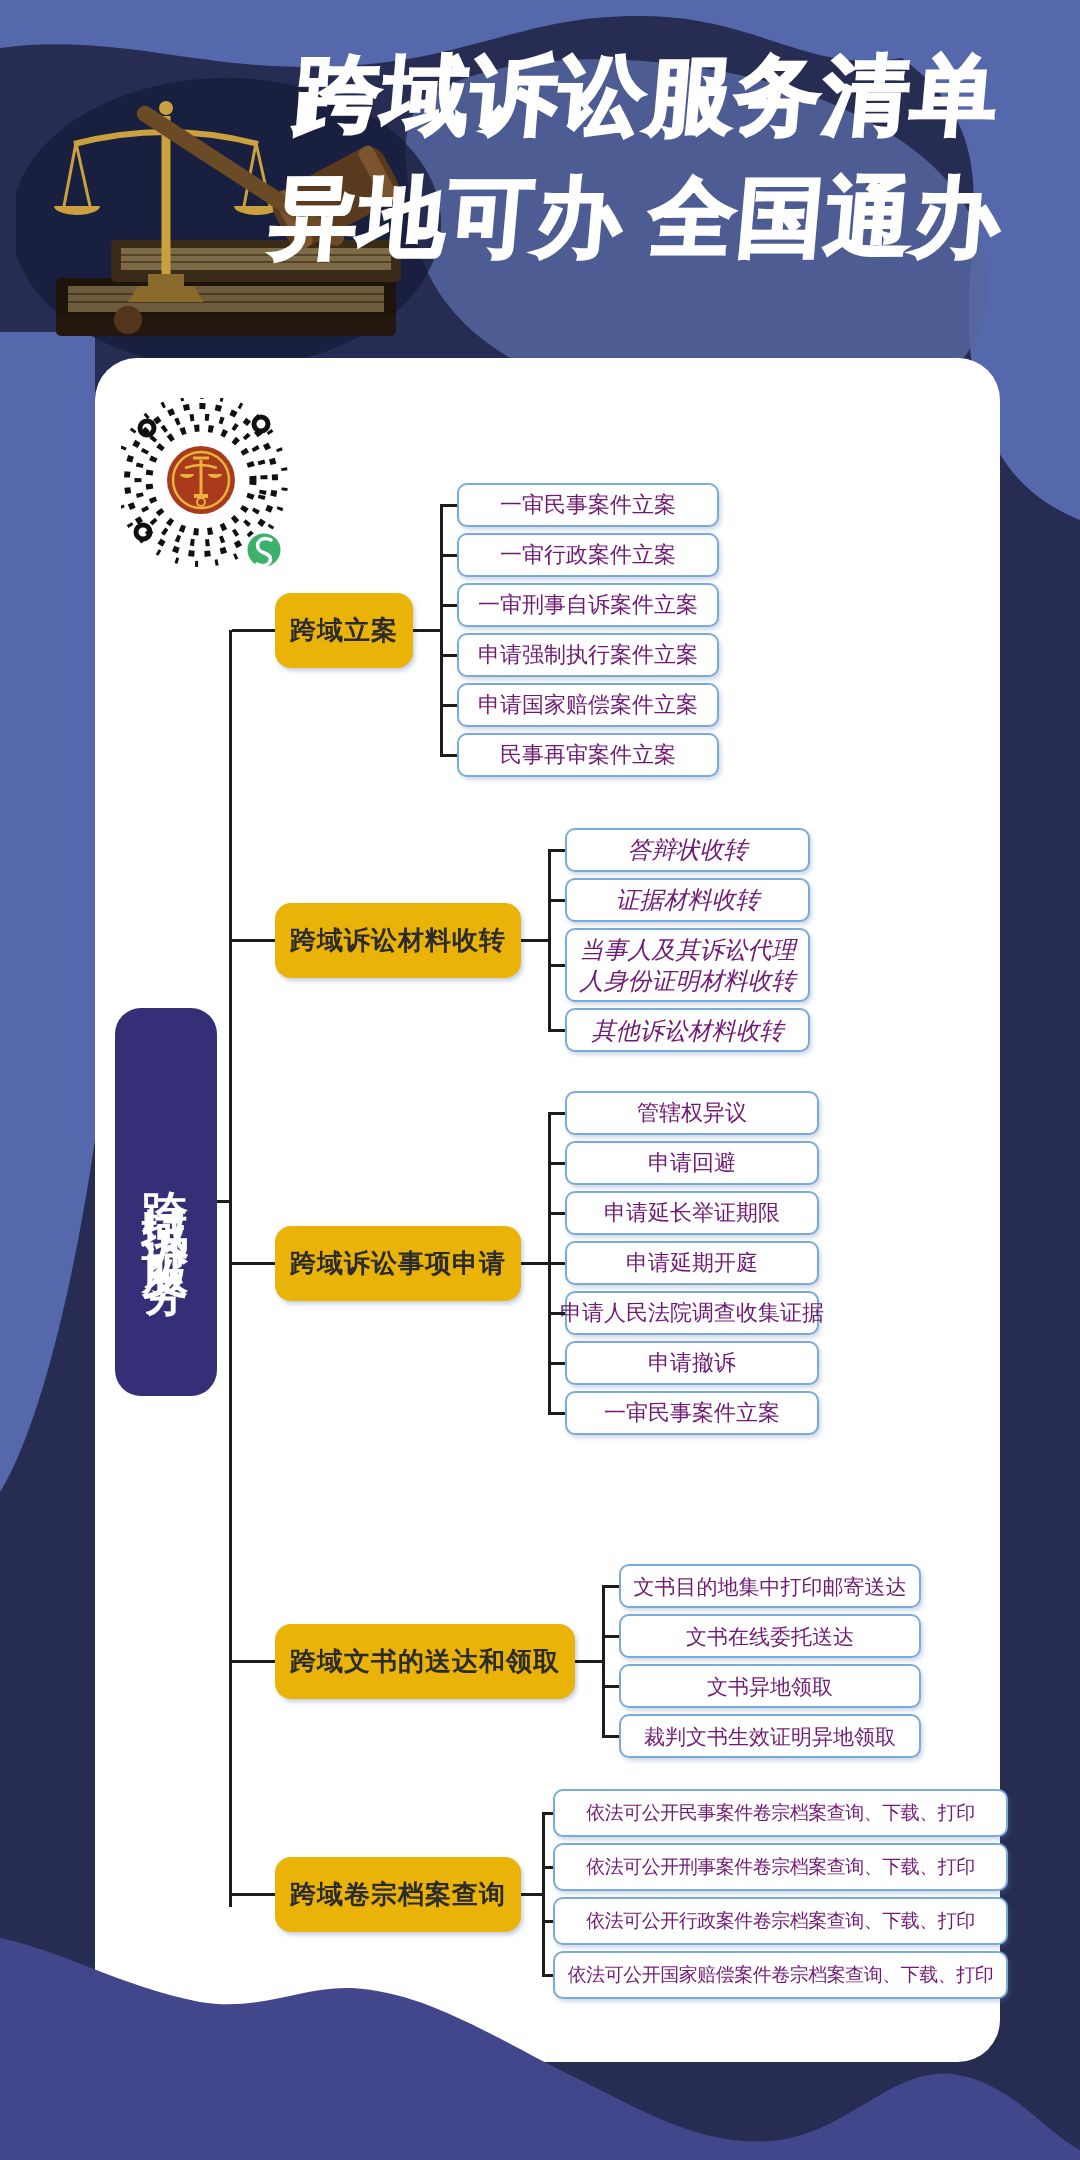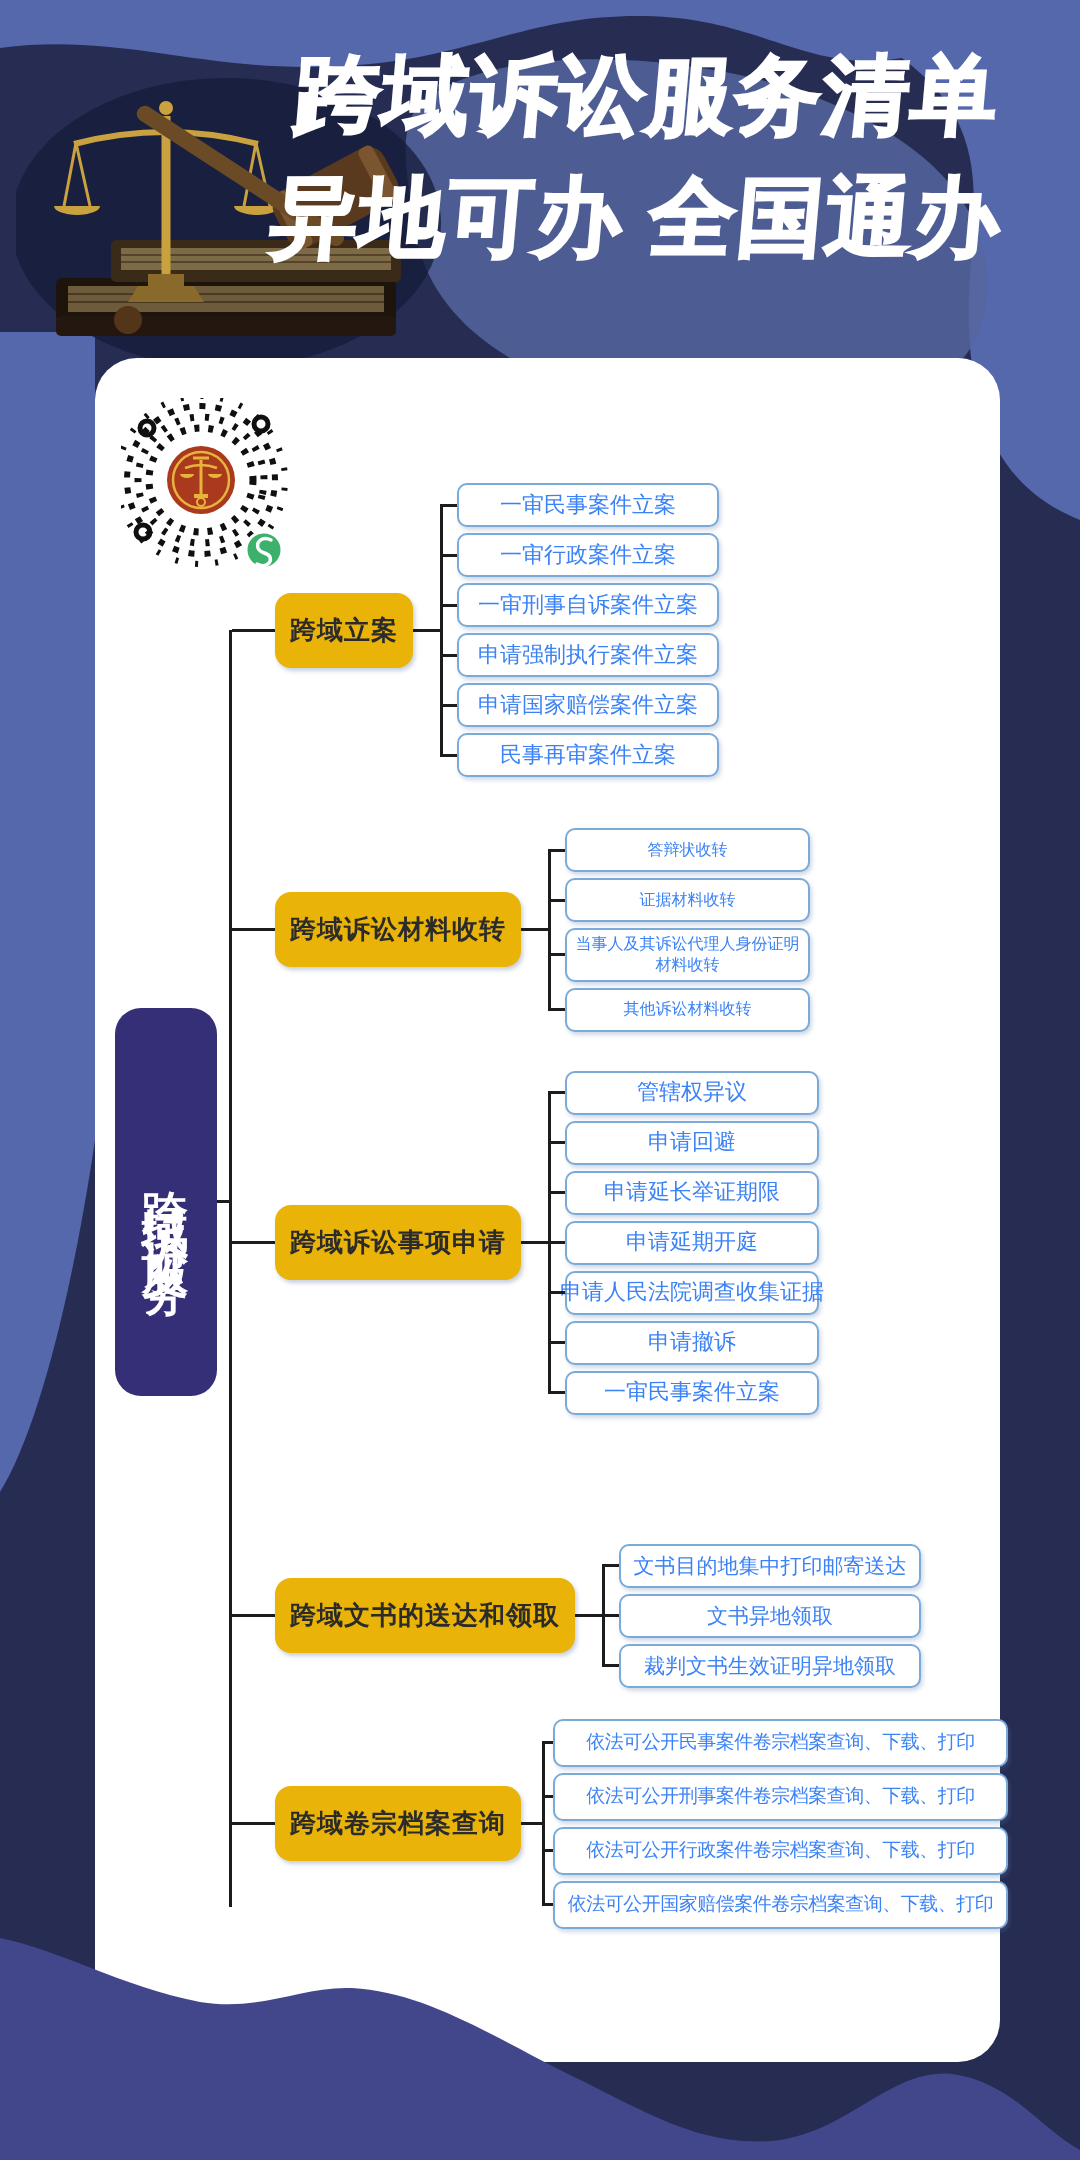--- a/index.html
+++ b/index.html
@@ -53,24 +53,24 @@
                  width:16px;border-top:3px solid #1c1c1c;}
   .b4 .child::before{width:10px;}
   .child::after{content:"";position:absolute;left:-1px;top:0;bottom:0;
                 border-left:3px solid #1c1c1c;}
   .child:first-child::after{top:calc(50% - 1.5px);}
   .child:last-child::after{bottom:calc(50% - 1.5px);}
 
   .leaf{background:#fff;border:2px solid #7aaad8;border-radius:10px;display:flex;
         align-items:center;justify-content:center;min-height:44px;box-sizing:border-box;
         padding:4px 8px;box-shadow:2px 3px 4px rgba(90,120,170,.28);}
-  .leaf-label{color:#3b82f6;font-weight:500;text-align:center;line-height:1.3;
+  .leaf-label{color:#701a75;font-weight:500;text-align:center;line-height:1.3;
               white-space:nowrap;}
   .b0 .leaf{width:262px;} .b0 .leaf-label{font-size:22px;}
-  .b1 .leaf{width:245px;} .b1 .leaf-label{font-size:16px;white-space:normal;}
+  .b1 .leaf{width:245px;} .b1 .leaf-label{font-size:24px;white-space:normal;font-style:italic;}
   .b2 .leaf{width:254px;} .b2 .leaf-label{font-size:22px;}
   .b3 .leaf{width:302px;} .b3 .leaf-label{font-size:21px;}
   .b4 .leaf{width:455px;min-height:48px;} .b4 .leaf-label{font-size:19px;letter-spacing:-0.5px;}
 </style>
 </head>
 <body>
 
 <div class="page">
 
   <svg class="bg-svg" viewBox="0 0 1080 2160">
@@ -287,20 +287,25 @@
             <div class="branch-node"><span class="branch-label">跨域文书的送达和领取</span></div>
             <div class="tick-h node-tick"></div>
             <ul class="children">
               <li class="child">
                 <div class="leaf">
                   <span class="leaf-label">文书目的地集中打印邮寄送达</span>
                 </div>
               </li>
               <li class="child">
                 <div class="leaf">
+                  <span class="leaf-label">文书在线委托送达</span>
+                </div>
+              </li>
+              <li class="child">
+                <div class="leaf">
                   <span class="leaf-label">文书异地领取</span>
                 </div>
               </li>
               <li class="child">
                 <div class="leaf">
                   <span class="leaf-label">裁判文书生效证明异地领取</span>
                 </div>
               </li>
             </ul>
           </div>

